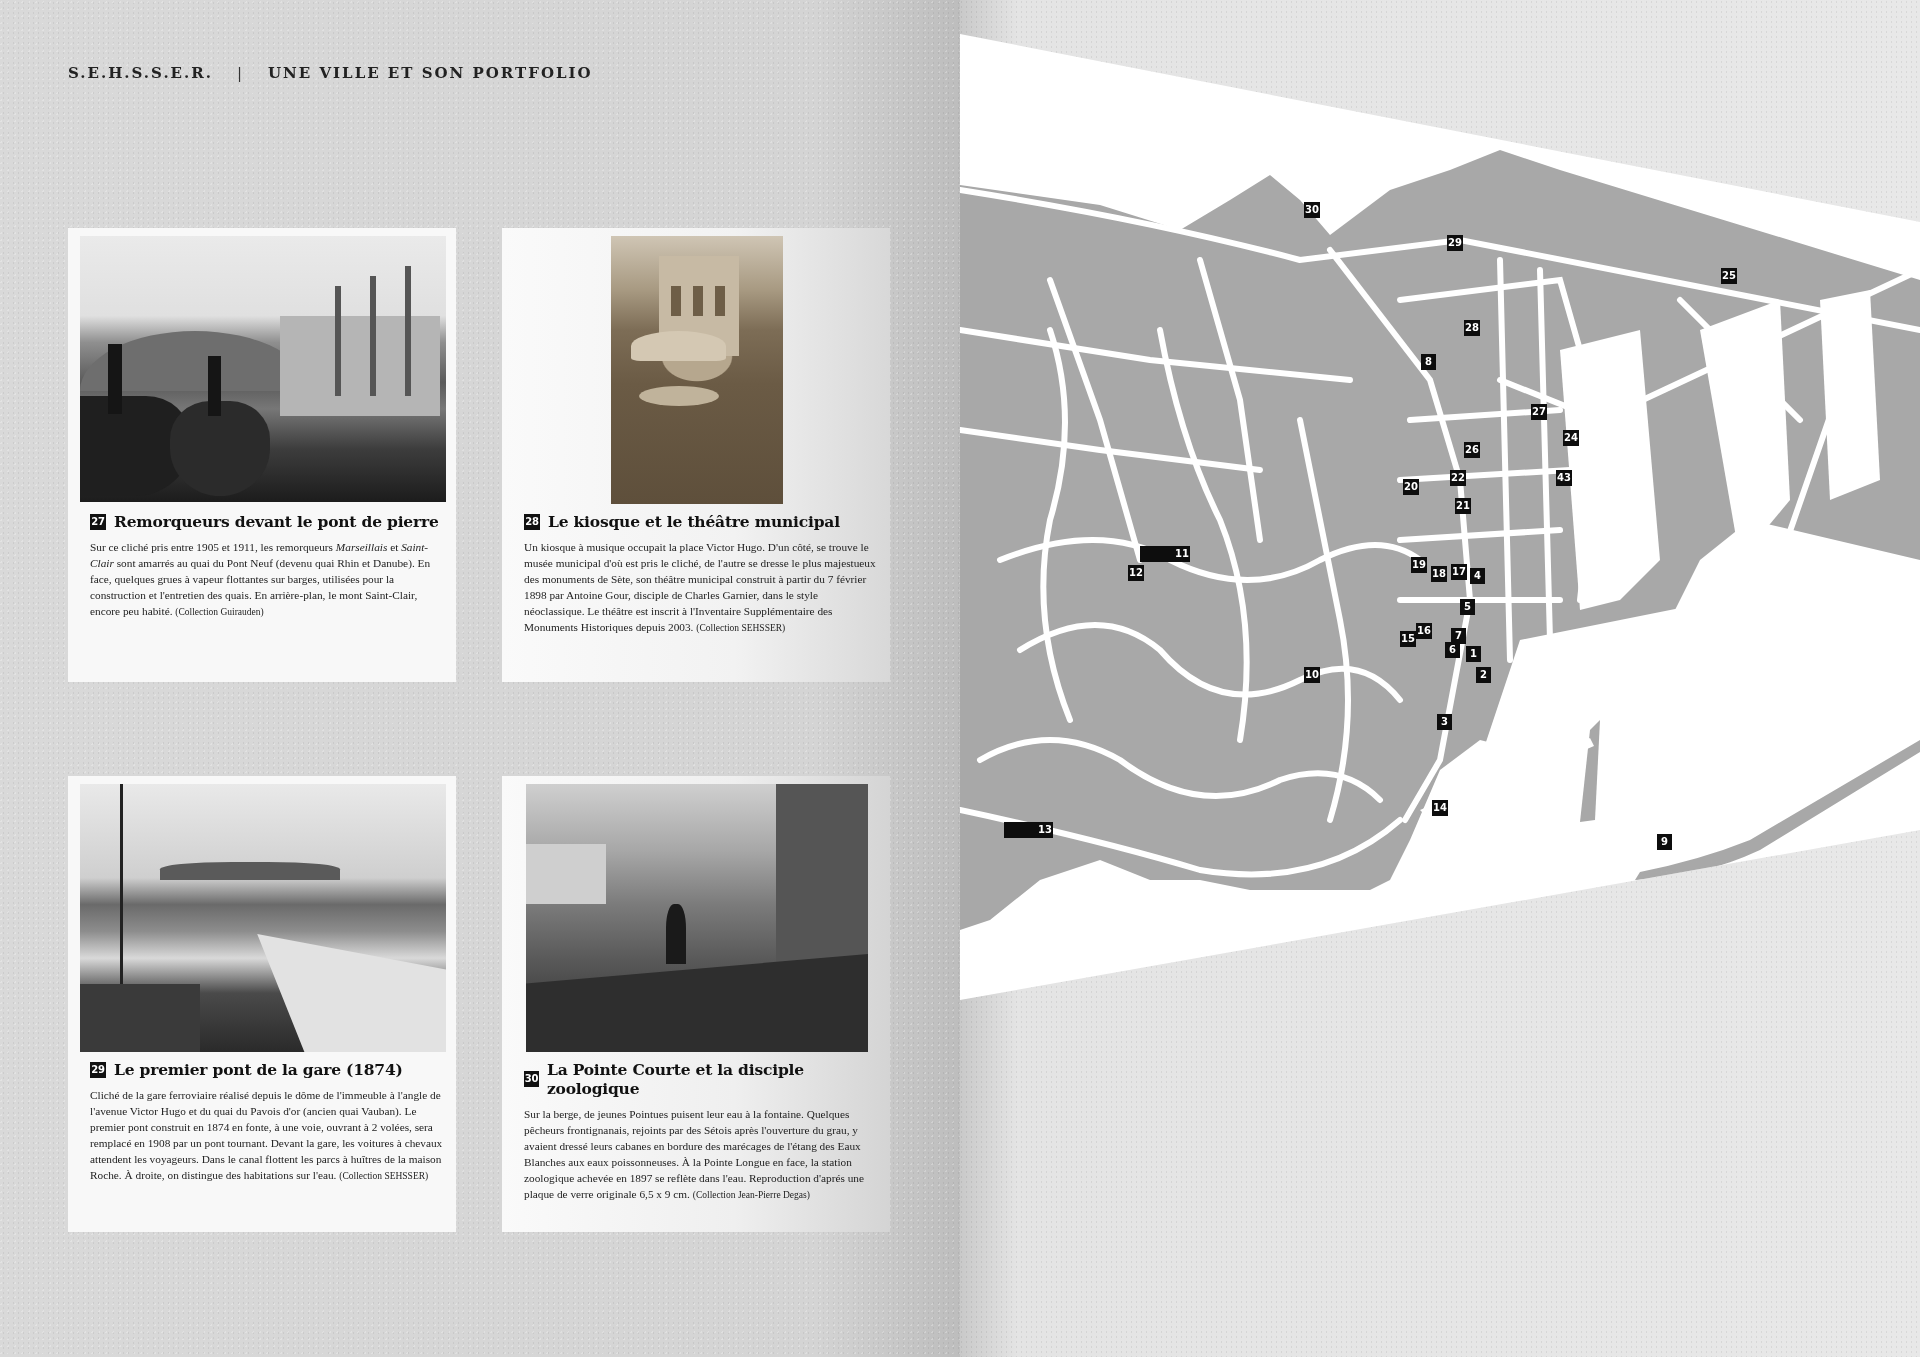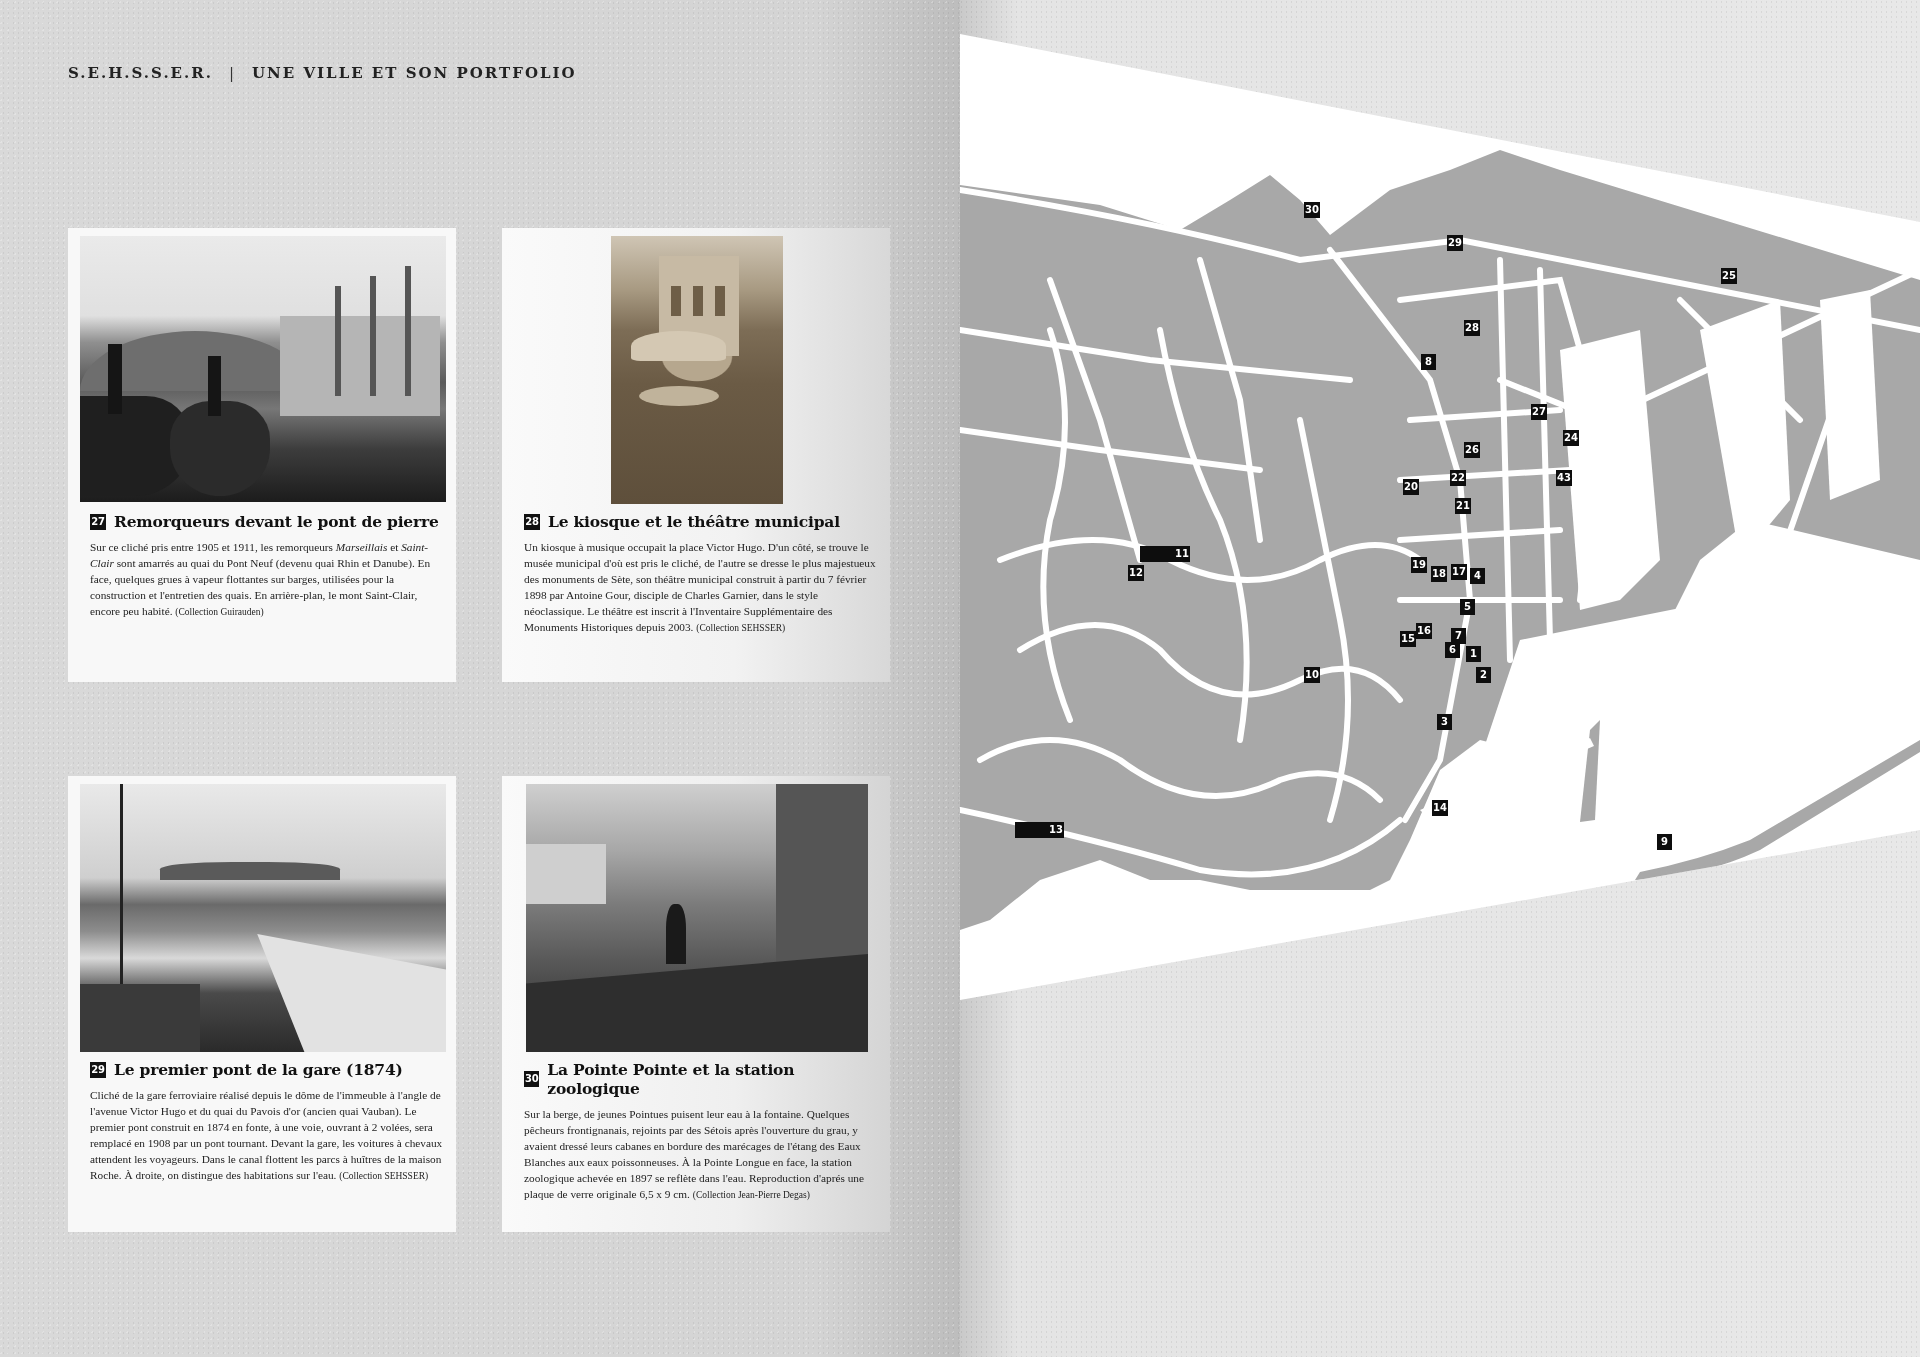--- a/index.html
+++ b/index.html
@@ -21,21 +21,21 @@
   .page-right {
     position: relative; width: 960px; height: 1357px; overflow: hidden;
     background:
       radial-gradient(circle at 30% 40%, rgba(0,0,0,0.07) 0 1px, transparent 1px) 0 0/5px 5px,
       linear-gradient(90deg, #c9c9c9 0%, #e4e4e4 6%, #e8e8e8 100%);
   }
   .running-head {
     position: absolute; left: 68px; top: 64px;
     font-family: "DejaVu Serif", serif; font-weight: bold;
     font-size: 15px; letter-spacing: 2px; color: #222;
-    display: flex; gap: 16px; align-items: center;
+    display: flex; gap: 24px; align-items: center;
   }
   .running-head .sep { font-weight: normal; color: #333; }
 
   .card {
     position: absolute; background: #f7f7f7;
     padding: 0;
   }
   .card.c27 { left: 68px; top: 228px; width: 388px; height: 454px; background: #f8f8f8; }
   .card.c28 { left: 502px; top: 228px; width: 388px; height: 454px;
     background: linear-gradient(90deg, #fafafa 0%, #f2f2f2 60%, #d8d8d8 100%); }
@@ -162,21 +162,21 @@
     <div class="card c30">
       <div class="photo">
         <div class="ph-shape" style="left:0;top:60px;width:80px;height:60px;background:#cfcfcf;"></div>
         <div class="ph-shape" style="left:250px;top:0;width:92px;height:200px;background:#555;"></div>
         <div class="ph-shape" style="left:0;top:170px;width:342px;height:98px;background:#2e2e2e;clip-path:polygon(0 30%,100% 0,100% 100%,0 100%);"></div>
         <div class="ph-shape" style="left:140px;top:120px;width:20px;height:60px;background:#1a1a1a;border-radius:40% 40% 0 0;"></div>
       </div>
       <div class="caption">
         <div class="cap-title">
           <span class="num-badge">30</span>
-          <span>La Pointe Pointe et la station zoologique</span>
+          <span>La Pointe Courte et la disciple zoologique</span>
         </div>
         <div class="cap-body">
           <span>Sur la berge, de jeunes Pointues puisent leur eau à la fontaine. Quelques pêcheurs frontignanais, rejoints par des Sétois après l'ouverture du grau, y avaient dressé leurs cabanes en bordure des marécages de l'étang des Eaux Blanches aux eaux poissonneuses. À la Pointe Longue en face, la station zoologique achevée en 1897 se reflète dans l'eau. Reproduction d'aprés une plaque de verre originale 6,5 x 9 cm. </span><span class="credit">(Collection Jean-Pierre Degas)</span>
         </div>
       </div>
     </div>
   </div>
 
   <div class="page-right">
     <svg class="map-wrap" width="960" height="1357" viewBox="960 0 960 1357" xmlns="http://www.w3.org/2000/svg">
@@ -236,21 +236,21 @@
         <div class="marker" style="left: 477px; top: 714px;">3</div>
         <div class="marker" style="left: 510px; top: 568px;">4</div>
         <div class="marker" style="left: 500px; top: 599px;">5</div>
         <div class="marker" style="left: 485px; top: 642px;">6</div>
         <div class="marker" style="left: 491px; top: 628px;">7</div>
         <div class="marker" style="left: 461px; top: 354px;">8</div>
         <div class="marker" style="left: 697px; top: 834px;">9</div>
         <div class="marker" style="left: 344px; top: 640px; margin-top: 27px;">10</div>
         <div class="marker" style="left: 180px; top: 546px; padding-left: 35px;">11</div>
         <div class="marker" style="left: 168px; top: 565px; text-align: center;">12</div>
-        <div class="marker" style="left: 55px; top: 822px; padding-left: 34px;">13</div>
+        <div class="marker" style="left: 44px; top: 822px; padding-left: 34px;">13</div>
         <div class="marker" style="left: 437px; top: 800px; margin-left: 35px;">14</div>
         <div class="marker" style="left: 440px; top: 631px;">15</div>
         <div class="marker" style="left: 456px; top: 623px;">16</div>
         <div class="marker" style="left: 491px; top: 564px;">17</div>
         <div class="marker" style="left: 471px; top: 566px;">18</div>
         <div class="marker" style="left: 451px; top: 557px;">19</div>
         <div class="marker" style="left: 443px; top: 479px;">20</div>
         <div class="marker" style="left: 495px; top: 498px;">21</div>
         <div class="marker" style="left: 490px; top: 470px;">22</div>
         <div class="marker" style="left: 596px; top: 470px;">43</div>

